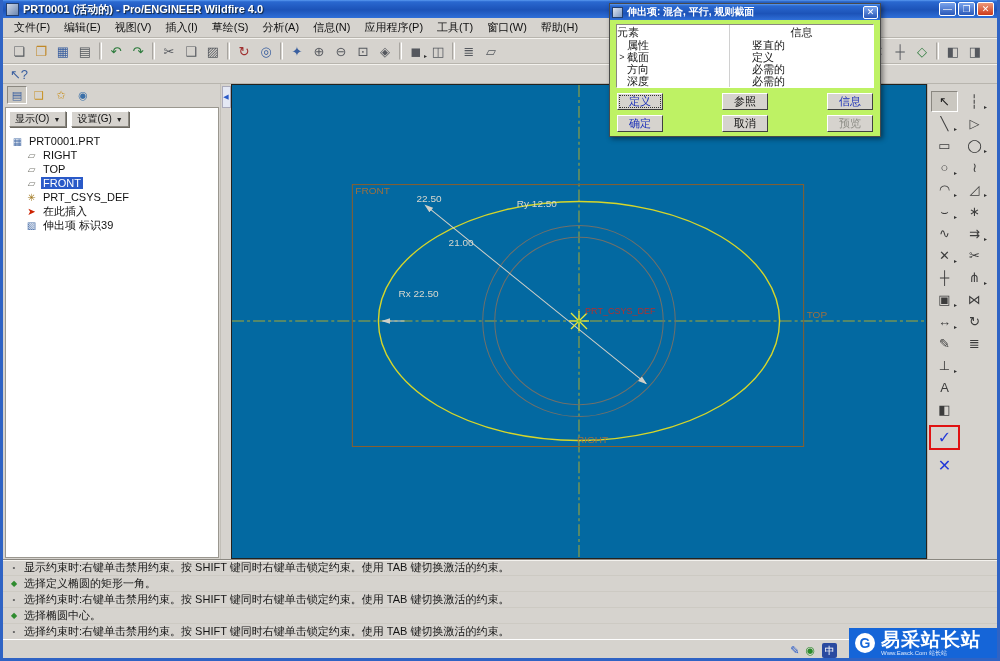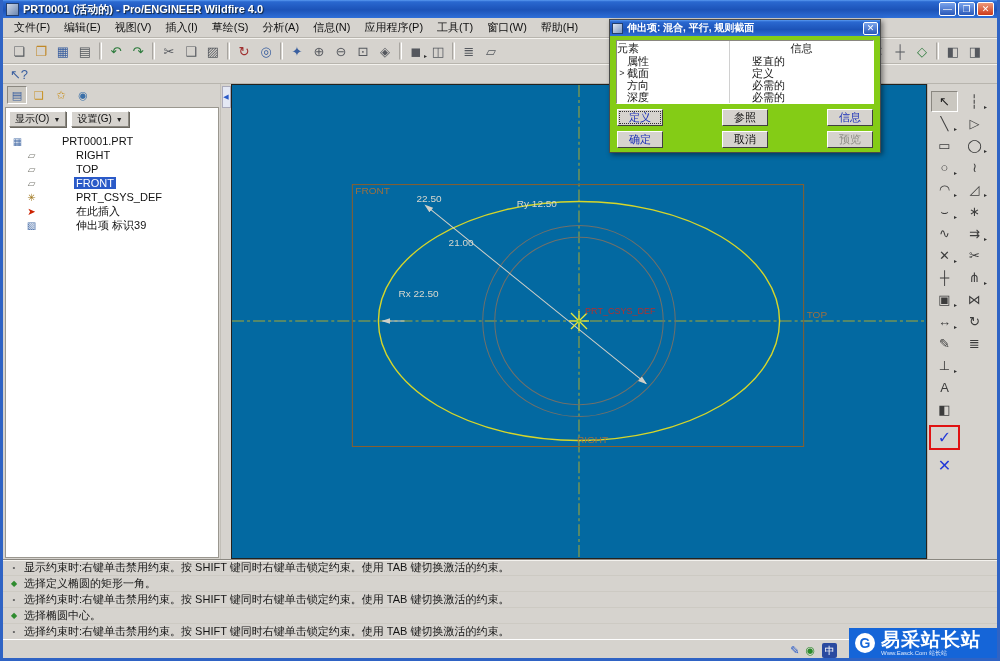--- a/index.html
+++ b/index.html
@@ -39,21 +39,21 @@
   .panel-white{position:absolute;left:2px;right:12px;top:23px;bottom:1px;background:#fff;
     border:1px solid #9a978f;overflow:hidden;}
   .panel-buttons{display:flex;gap:5px;padding:3px 3px 4px 3px;background:#fff;}
   .pbtn{height:16px;font-size:10px;padding:0 5px;background:#d6d3ce;color:#111;display:flex;align-items:center;gap:4px;
     border:1px solid #8a8780;border-top-color:#fff;border-left-color:#fff;box-shadow:1px 1px 0 #6a675f;}
   .pbtn .dn{font-size:7px;color:#222;}
   .tree{padding:3px 0;font-size:11px;}
   .titem{height:14px;display:flex;align-items:center;gap:3px;padding-left:5px;white-space:nowrap;color:#111;}
   .titem.lvl1{padding-left:19px;}
   .t-ic{width:13px;text-align:center;font-size:10px;color:var(--ic,#667);flex:0 0 auto;}
-  .t-lb{padding:0 2px;margin-left:33px;}
+  .t-lb{padding:0 2px;}
   .titem.sel .t-lb{background:#2a5ac8;color:#fff;}
   .sash{position:absolute;right:0;top:0;bottom:0;width:11px;background:#d6d3ce;border-left:1px solid #c2bfb8;}
   .sash-btn{width:9px;height:22px;margin:2px auto;display:flex;align-items:center;justify-content:center;
     color:#2a5ac8;font-size:7px;border:1px solid #aab;background:#e4e8f4;}
   
   .canvas{flex:1;position:relative;background:#0369a1;border:1px solid #23221e;}
   .canvas svg{position:absolute;inset:0;width:100%;height:100%;}
   
   .right-toolbar{width:70px;flex:0 0 auto;background:#d6d3ce;border-left:1px solid #b8b5ae;display:flex;gap:3px;padding:7px 3px;align-items:flex-start;}
   .rt-col{display:flex;flex-direction:column;gap:1px;}
@@ -78,21 +78,21 @@
   .ime{width:15px;height:15px;background:#2a4aa0;color:#fff;font-size:10px;display:flex;align-items:center;justify-content:center;border-radius:2px;}
   
   .watermark{position:absolute;right:0;bottom:0;width:148px;height:30px;background:#1565d8;color:#fff;
     display:flex;align-items:center;gap:6px;padding:0 6px;z-index:60;}
   .wm-logo{width:20px;height:20px;border-radius:50%;background:#fff;color:#1565d8;font-weight:bold;font-size:14px;
     display:flex;align-items:center;justify-content:center;flex:0 0 auto;}
   .wm-text{display:flex;flex-direction:column;line-height:1.05;}
   .wm-title{font-size:19px;font-weight:bold;letter-spacing:1px;}
   .wm-sub{font-size:6px;opacity:.85;}
   
-  .dialog{position:absolute;left:606px;top:19px;width:272px;height:134px;background:#84cc16;z-index:300;
+  .dialog{position:absolute;left:606px;top:3px;width:272px;height:134px;background:#bef264;z-index:300;
     border:1px solid #4a4a4a;box-shadow:2px 2px 5px rgba(0,0,0,.45);}
   .dlg-title{height:16px;display:flex;align-items:center;gap:4px;padding:0 2px;
     background:linear-gradient(180deg,#5a9af0 0%,#2a68d0 12%,#1c53b8 60%,#2f6fd8 100%);}
   .dlg-icon{width:11px;height:11px;background:linear-gradient(135deg,#dfe6f2,#7a96c0);border:1px solid #24406e;}
   .dlg-title-text{flex:1;color:#fff;font-size:10px;font-weight:bold;white-space:nowrap;overflow:hidden;}
   .dlg-close{width:15px;height:13px;font-size:9px;line-height:11px;text-align:center;color:#fff;border:1px solid #fff;border-radius:2px;
     background:linear-gradient(180deg,#7aa4ec,#2a58b8);}
   .dlg-body{padding:4px 6px;}
   .dlg-list{background:#fff;border:1px solid #8a8780;border-bottom-color:#fff;border-right-color:#fff;height:64px;font-size:11px;overflow:hidden;}
   .dlg-head{display:flex;height:14px;color:#222;}

